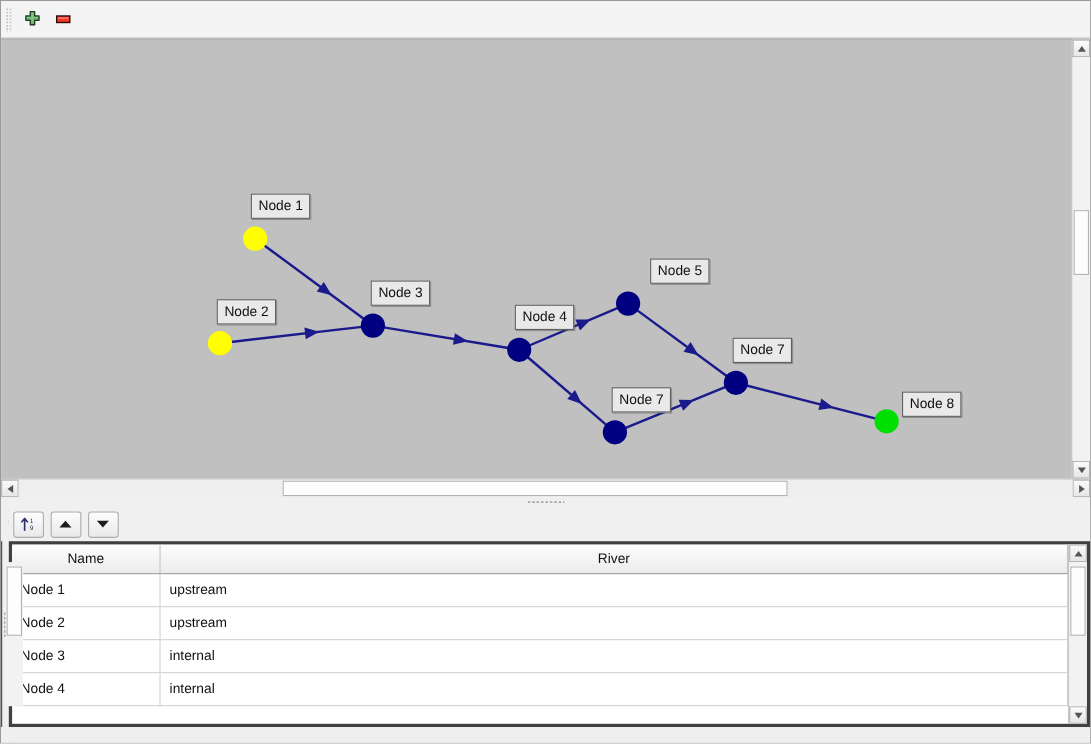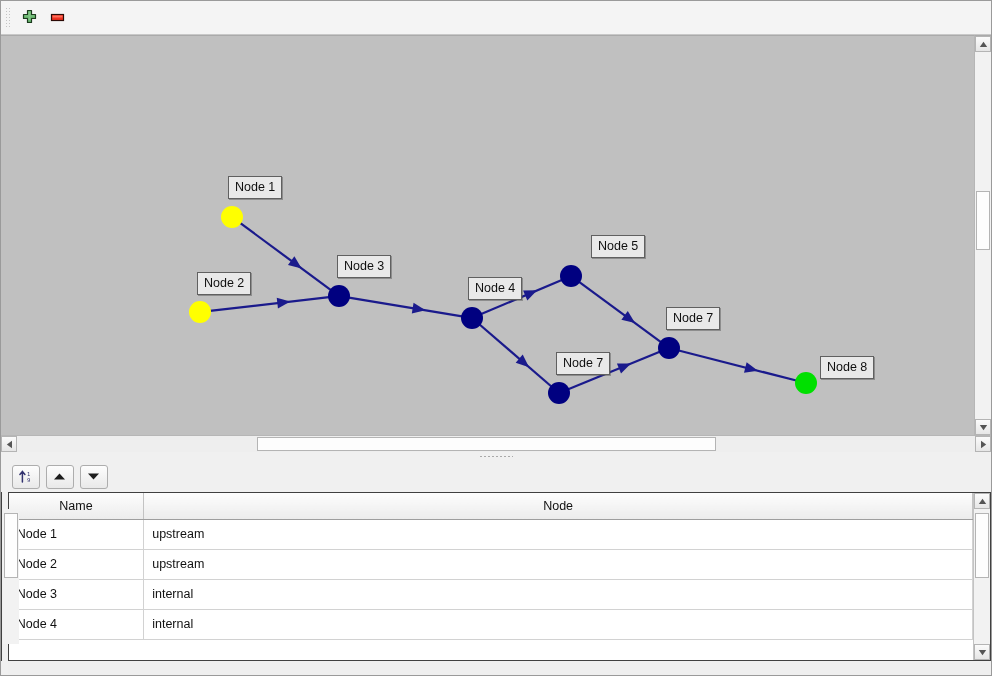--- a/index.html
+++ b/index.html
@@ -188,21 +188,21 @@
     border-radius: 3px;
     display: flex; align-items: center; justify-content: center;
     cursor: pointer;
   }
 
   
   .table-box {
     flex: 1 1 auto;
     display: flex;
     min-height: 0;
-    border: 1px solid #404040;
+    border: 3px solid #404040;
     background: #ffffff;
     margin: 0 0 0 0;
   }
   .table-scroll {
     flex: 1 1 auto;
     overflow: hidden;
     min-width: 0;
   }
   table.grid {
     border-collapse: collapse;
@@ -414,21 +414,21 @@
               <path d="M6.5 7.6 L1 1.4 H12 Z" fill="#1d1d1d"></path>
             </svg>
         </div>
       </div>
       <div class="table-box">
         <div class="table-scroll">
           <table class="grid" id="nodes-table">
             <thead>
                 <tr id="nodes-head">
                   <th style="width: 135px;">Name</th>
-                  <th>Node</th>
+                  <th>River</th>
                 </tr>
               </thead>
             <tbody id="nodes-body">
                 <tr>
                   <td>Node 1</td>
                   <td>upstream</td>
                 </tr>
                 <tr>
                   <td>Node 2</td>
                   <td>upstream</td>

